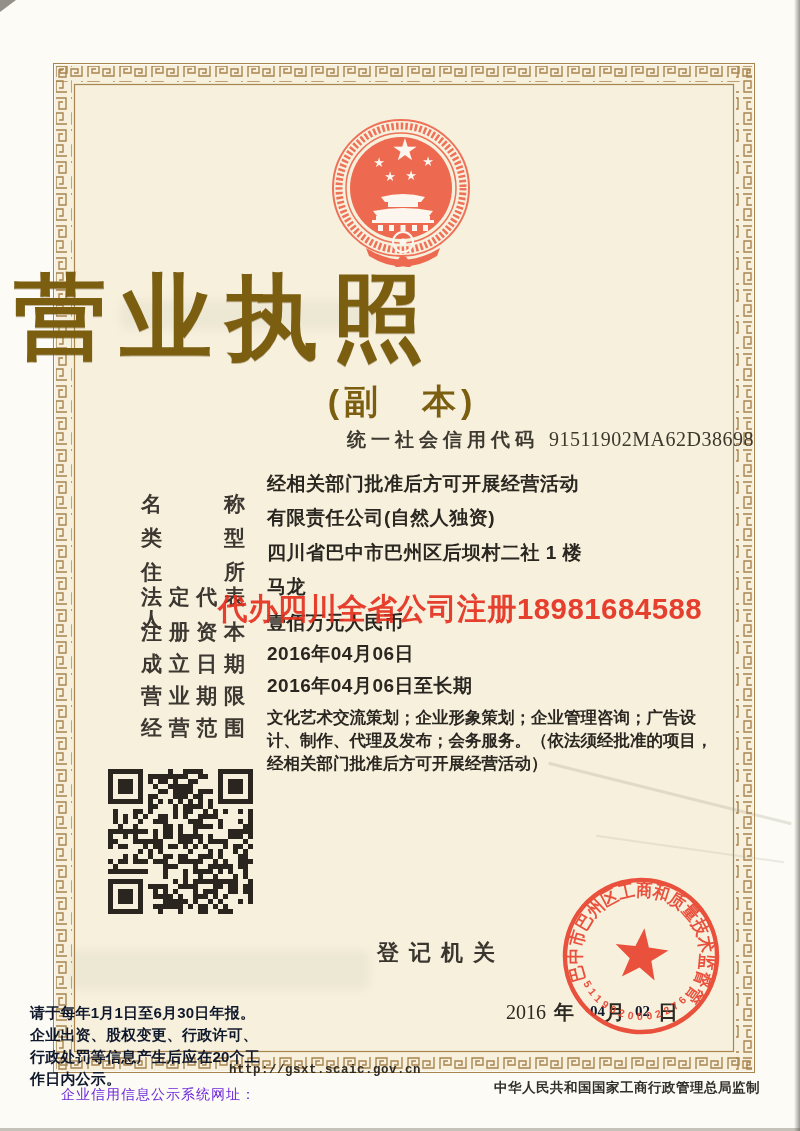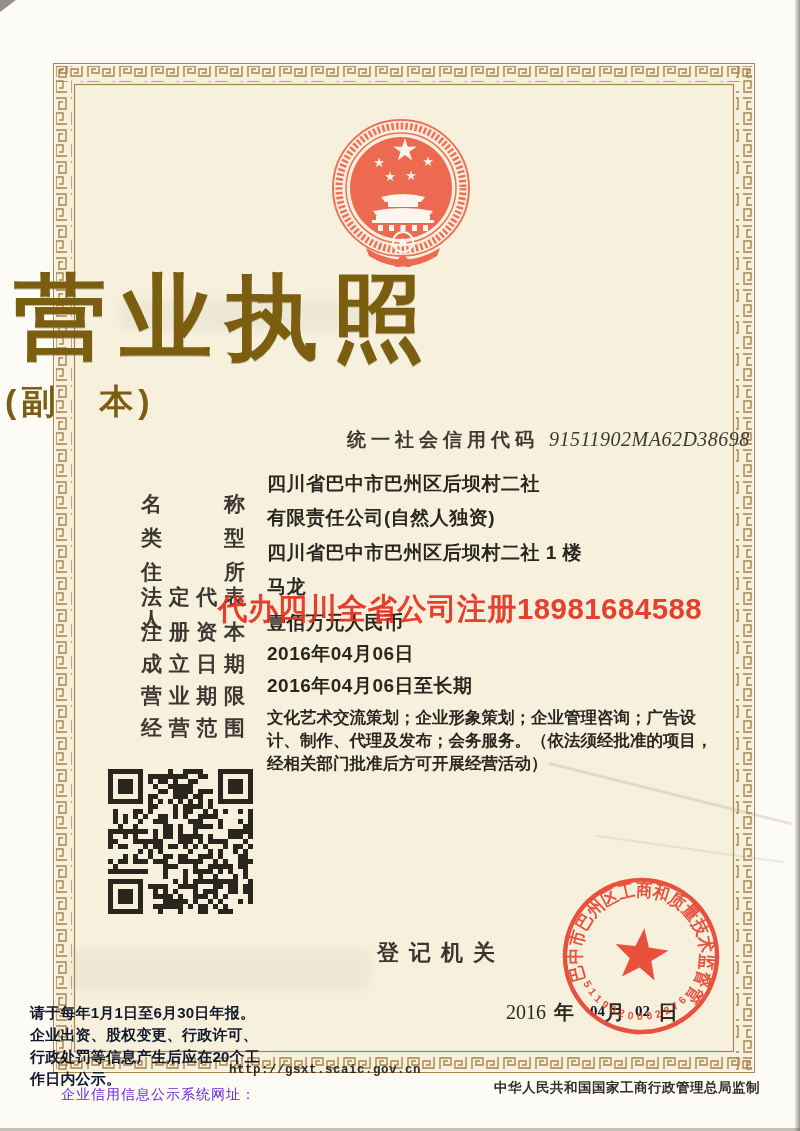--- a/index.html
+++ b/index.html
@@ -12,27 +12,27 @@
   .abs{position:absolute;}
   
   .title{
     left:0;top:272px;width:100%;text-align:left;
     font-size:92px;line-height:1;font-weight:700;color:#7c5e10;
     letter-spacing:14px;text-indent:14px;
     text-shadow:0 1px 0 rgba(90,64,8,.35);
     font-family:"Liberation Serif","Liberation Sans",serif;
   }
   .subtitle{
-    left:0;top:379px;width:100%;text-align:left;
+    left:0;top:379px;width:100%;text-align:center;
     font-size:34px;font-weight:700;color:#7c5e10;letter-spacing:5px;text-indent:5px;
   }
   .credit-line{left:347px;top:427px;display:flex;align-items:baseline;}
   .cc-label{font-size:19px;font-weight:600;color:#3f3a31;letter-spacing:5px;}
   .cc-value{font-size:20px;color:#3d372c;margin-left:10px;letter-spacing:.5px;
-            font-family:"Liberation Serif",serif;font-style:italic;}
+            font-family:"Liberation Serif",serif;}
   
   .flabel{
     left:141px;width:104px;font-size:21px;font-weight:700;color:#3c3731;
     text-align:justify;text-align-last:justify;line-height:1.1;
   }
   .fvalue{
     left:267px;width:480px;font-size:19px;font-weight:700;color:#2a2620;
     letter-spacing:.5px;line-height:1.18;
   }
   .fvalue.scope{font-size:16.5px;width:452px;line-height:23px;letter-spacing:0;}
@@ -131,21 +131,21 @@
 
   <div class="abs title content">营业执照</div>
   <div class="abs subtitle content">(副　本)</div>
 
   <div class="abs credit-line content">
     <span class="cc-label">统一社会信用代码</span>
     <span class="cc-value">91511902MA62D38698</span>
   </div>
 
   <div class="abs flabel content" style="top:492px">名称</div>
-  <div class="abs fvalue content" style="top:473px">四川省巴中市巴州区后坝村二社</div>
+  <div class="abs fvalue content" style="top:473px">经相关部门批准后方可开展经营活动</div>
 
   <div class="abs flabel content" style="top:526px">类型</div>
   <div class="abs fvalue content" style="top:507px">有限责任公司(自然人独资)</div>
 
   <div class="abs flabel content" style="top:560px">住所</div>
   <div class="abs fvalue content" style="top:542px">四川省巴中市巴州区后坝村二社 1 楼</div>
 
   <div class="abs flabel content" style="top:585px">法定代表人</div>
   <div class="abs fvalue content" style="top:576px">马龙</div>
 

